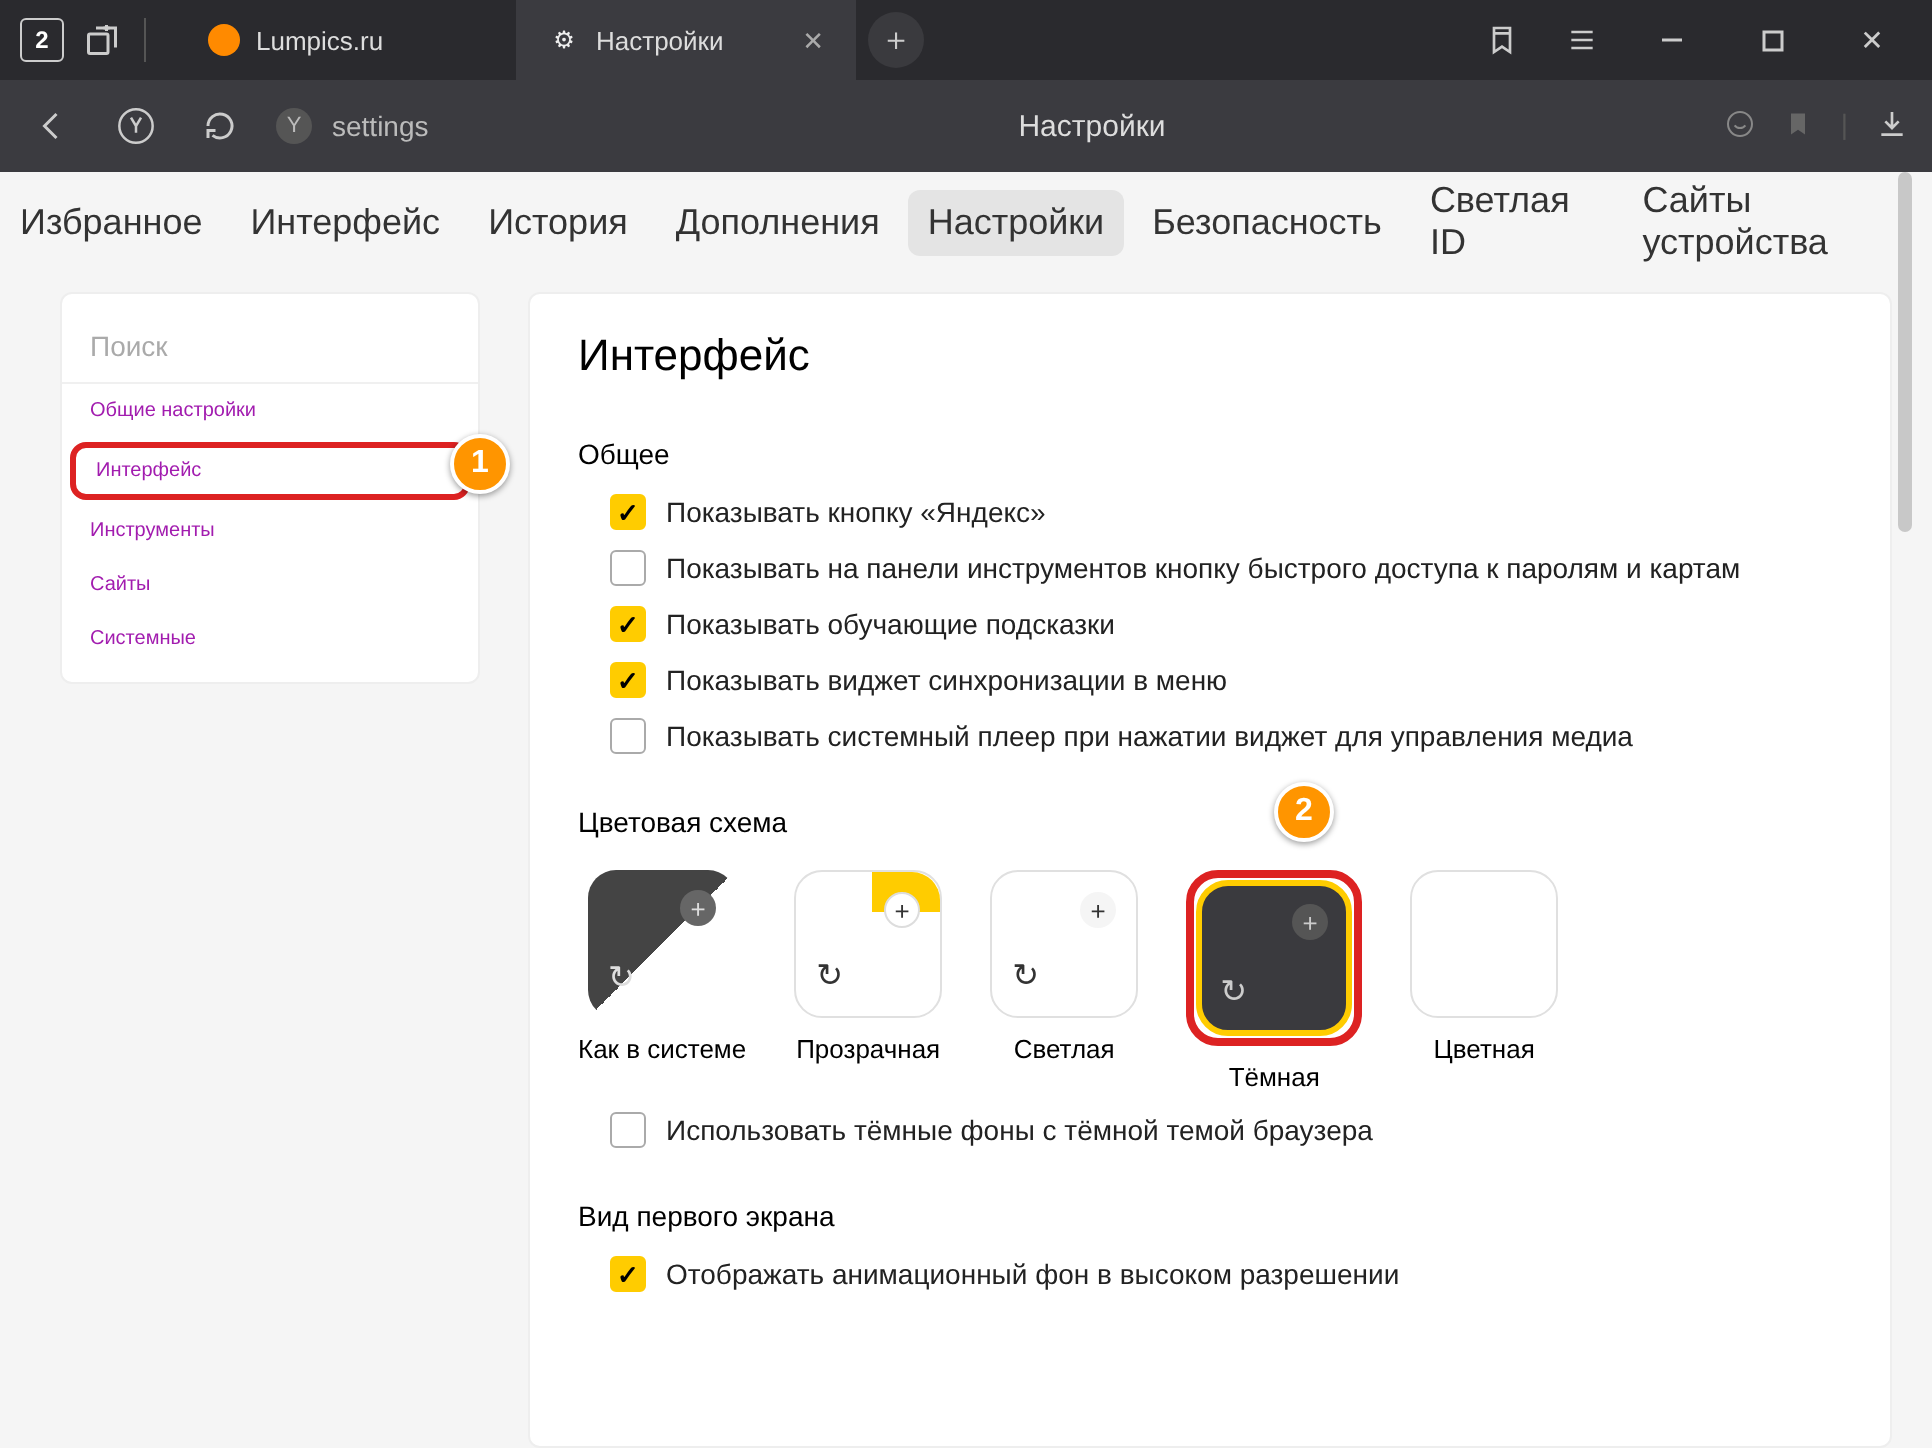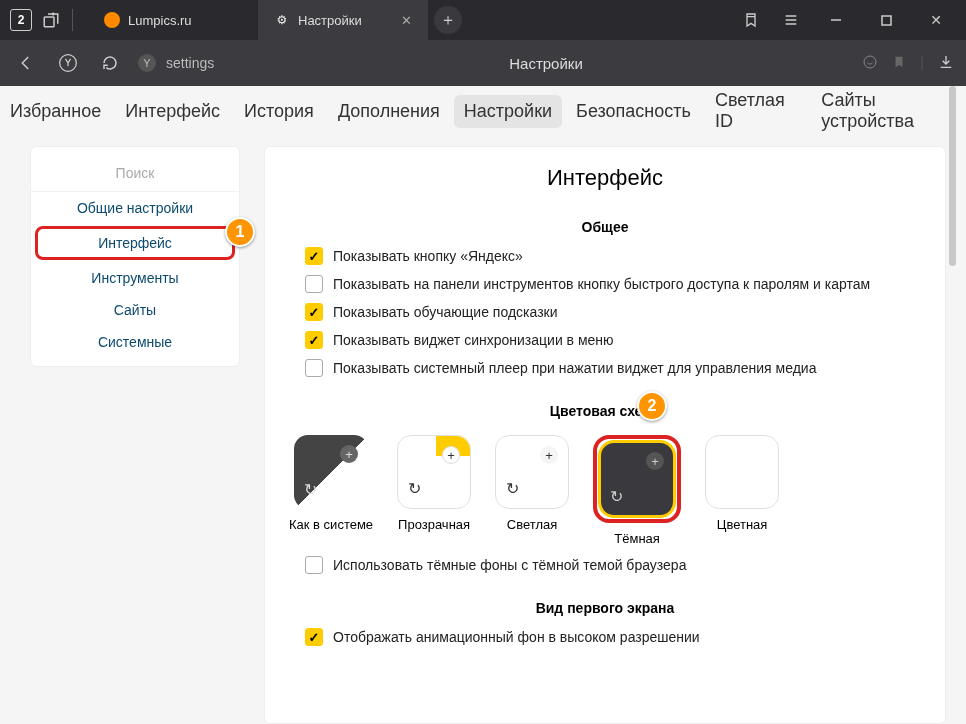--- a/index.html
+++ b/index.html
@@ -109,58 +109,57 @@
     padding: 6px 10px;
     color: #333;
     border-radius: 6px;
   }
   .topnav-item.active { background: #e4e4e4; }
   .main-area {
     display:flex;
     padding: 10px 20px 0 30px;
     gap: 24px;
     height: calc(100% - 50px);
-    text-align: center;
   }
   .sidebar {
     width: 210px;
     background: #fff;
     border: 1px solid #eee;
     border-radius: 6px;
     padding: 8px 0;
     height: fit-content;
   }
   .sidebar-search {
     padding: 10px 14px;
     color:#aaa;
     border-bottom: 1px solid #f0f0f0;
     font-size:14px;
   }
   .sidebar-item {
     padding: 8px 14px;
-    color:#0c4a6e;
-    font-size:14px;
+    color:#a21caf;
+    font-size:10px;
   }
   .sidebar-item.hl {
     border: 3px solid #d22;
     border-radius: 8px;
     margin: 2px 4px;
     padding: 6px 10px;
   }
   .panel {
     flex:1;
     background:#fff;
     border:1px solid #eee;
     border-radius:6px;
     padding: 18px 24px;
     overflow: auto;
     position:relative;
   }
   .panel h1 { font-size:22px; font-weight:normal; margin-bottom: 28px;}
-  .section-title { font-weight:bold; font-size:14px; margin: 4px 0 12px;}
+  .section-title { font-weight:normal; font-size:14px; margin: 4px 0 12px;}
   .chk-row { display:flex; align-items:center; gap:10px; margin: 10px 16px; font-size:14px; color:#222;}
   .chk {
     width:18px; height:18px;
     border:1px solid #aaa;
     border-radius:3px;
     display:flex;align-items:center;justify-content:center;
     flex-shrink:0;
   }
   .chk.on { background:#ffcc00; border-color:#ffcc00;}
   .chk.on::after { content:"✓"; color:#000; font-size:13px; font-weight:bold;}

